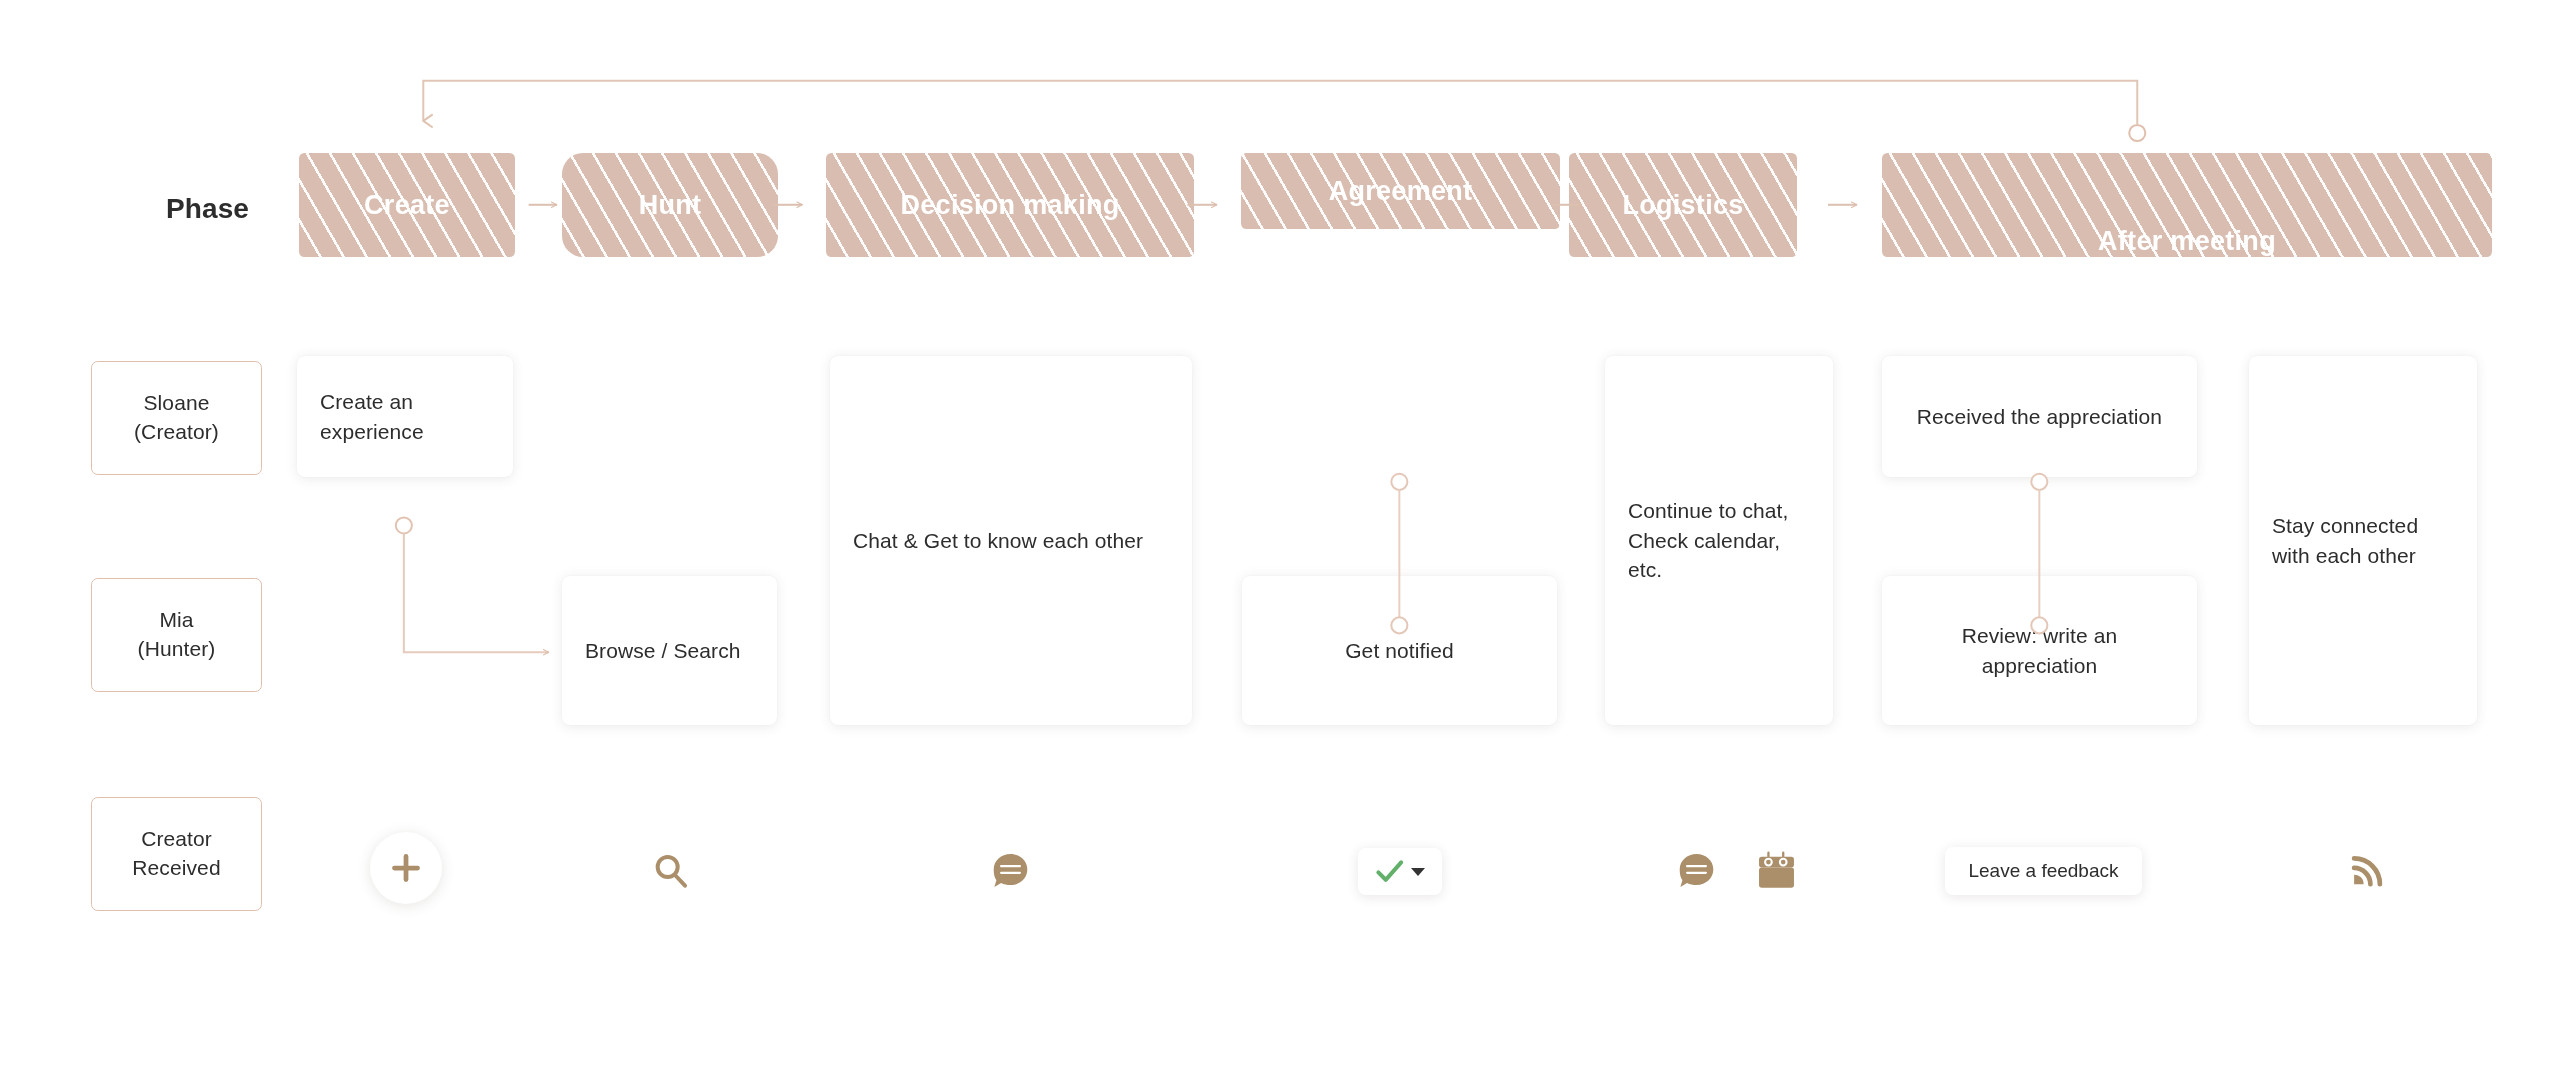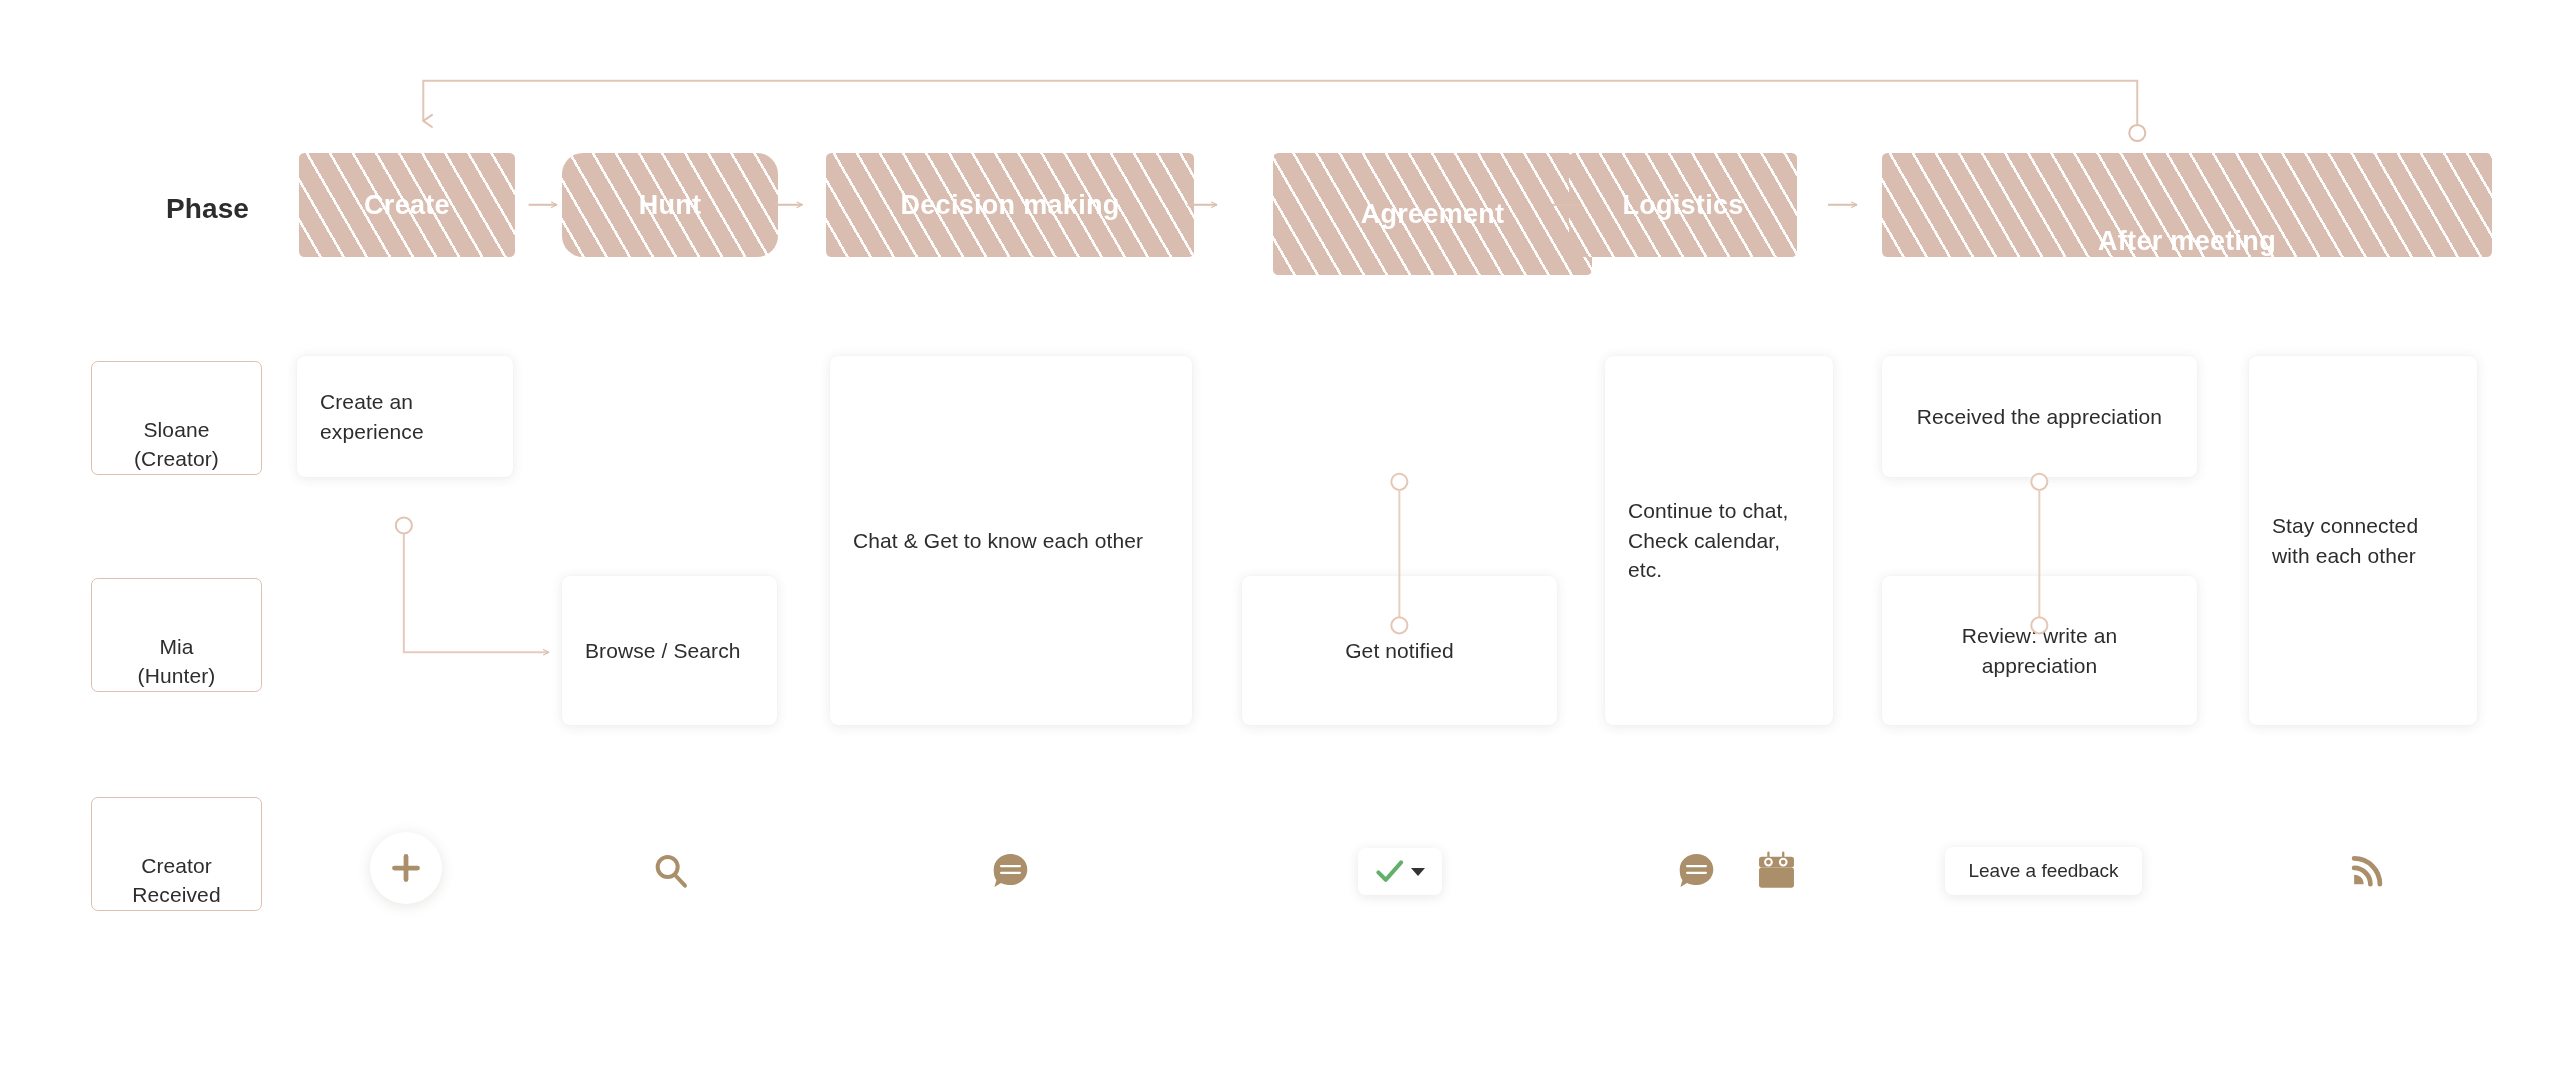--- a/index.html
+++ b/index.html
@@ -30,21 +30,21 @@
     z-index: 5;
   }
 
   
   .row-label {
     position: absolute;
     border: 1.3px solid #e0bfae;
     border-radius: 6.7px;
     background: #ffffff;
     display: flex;
-    align-items: flex-end;
+    align-items: center;
     justify-content: center;
     text-align: center;
     color: #2d2d2d;
     font-size: 21px;
     line-height: 1.38;
     font-weight: 400;
     letter-spacing: 0.1px;
     z-index: 3;
   }
 
@@ -197,21 +197,21 @@
   </div>
 
   <div class="phase-box" style="left:562px; top:153px; width:216px; height:104px;border-radius:21px;">
     <span>Hunt</span>
   </div>
 
   <div class="phase-box" style="left:826px; top:153px; width:368px; height:104px;">
     <span>Decision making</span>
   </div>
 
-  <div class="phase-box" style="left:1241px; top:153px; width:319px; height:122px;margin-left:32px;">
+  <div class="phase-box" style="left:1241px; top:153px; width:319px; height:76px;">
     <span>Agreement</span>
   </div>
 
   <div class="phase-box" style="left:1569px; top:153px; width:228px; height:104px;">
     <span>Logistics</span>
   </div>
 
   <div class="phase-box" style="left:1882px; top:153px; width:610px; height:104px;align-items:flex-end;">
     <span>After meeting</span>
   </div>

